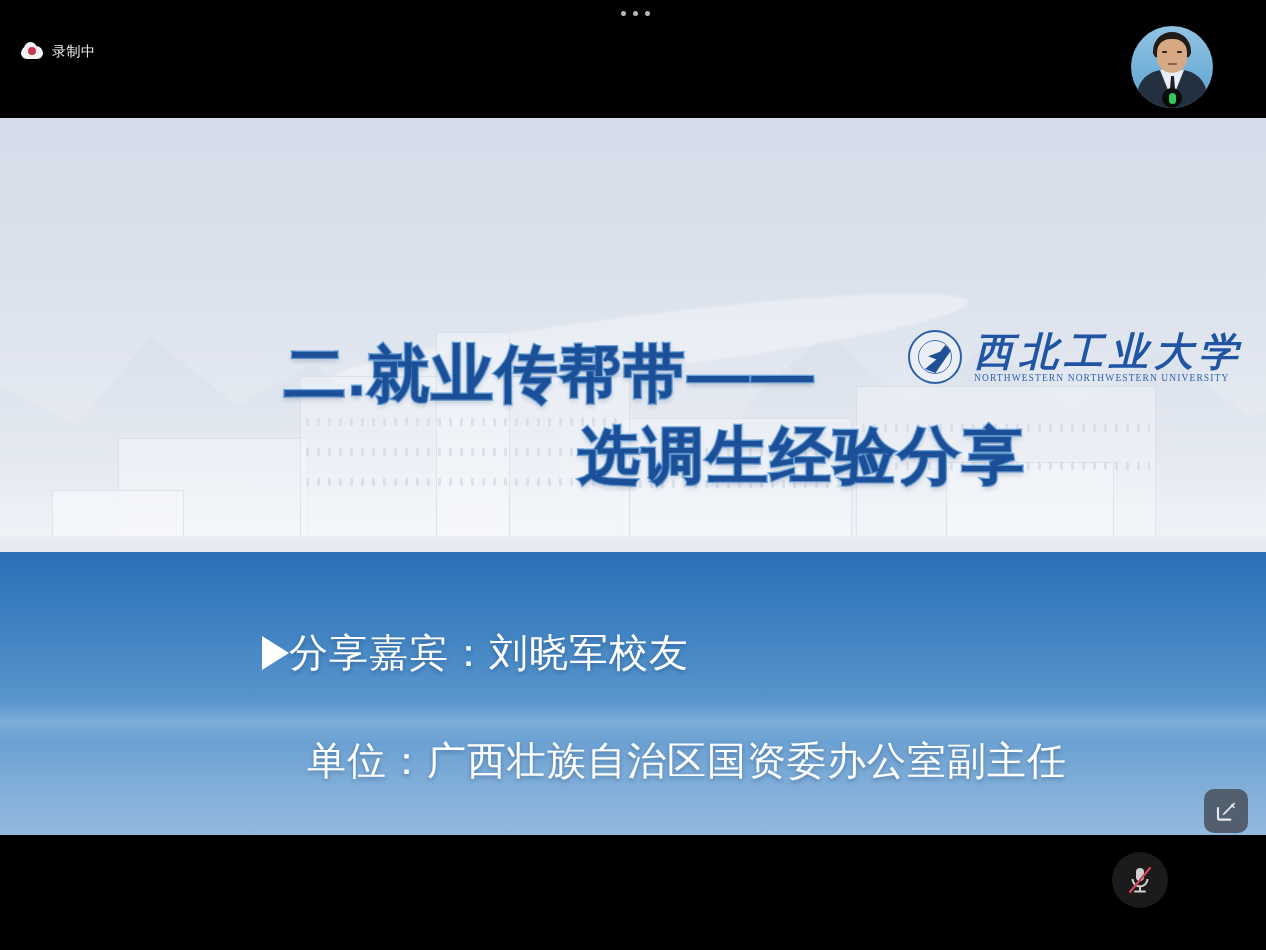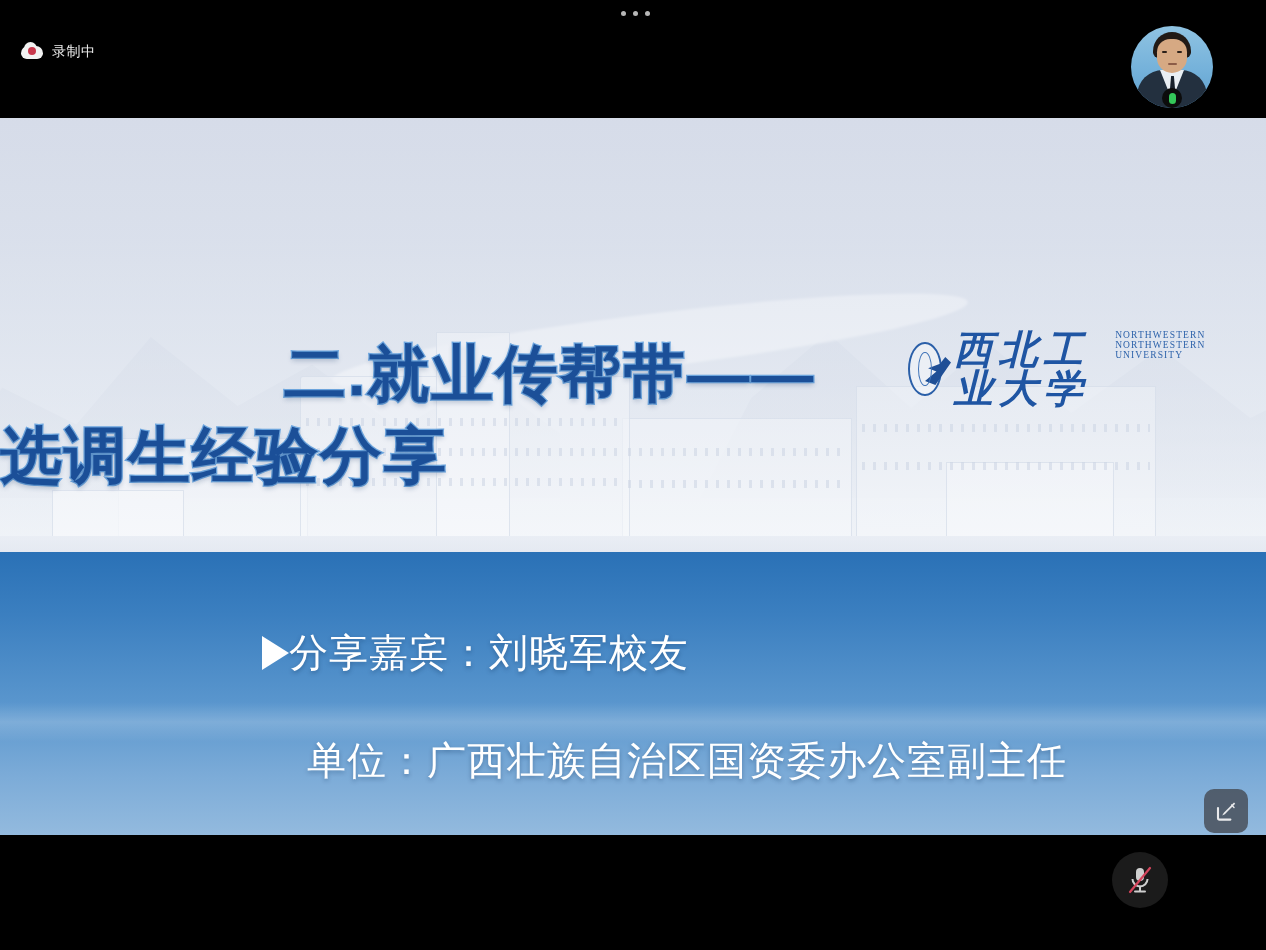--- a/index.html
+++ b/index.html
@@ -96,36 +96,36 @@
             background:linear-gradient(180deg,rgba(214,220,233,.86) 0%,rgba(221,227,238,.62) 40%,rgba(236,240,246,.42) 100%); }
 
   
   .logo { position:absolute; left:908px; top:212px; display:flex; align-items:center; gap:12px; }
   .logo-mark { position:relative; width:54px; height:54px; border-radius:50%;
                border:2px solid #2a5fa8; background:rgba(255,255,255,.35); }
   .logo-mark:after { content:""; position:absolute; left:8px; top:8px; right:8px; bottom:8px;
                border-radius:50%; border:1px solid #3f73b8; }
   .logo-bird { position:absolute; left:15px; top:13px; width:26px; height:28px;
                background:#1f4f96; clip-path:polygon(78% 0,100% 20%,40% 100%,0 86%,44% 52%,12% 40%,58% 24%); }
-  .logo-txt { display:flex; flex-direction:row; gap:2px; }
+  .logo-txt { display:flex; flex-direction:column; gap:2px; }
   .logo-cn { font-family:"Liberation Serif","DejaVu Serif",serif; font-weight:700;
              font-size:39px; color:#1f55a3; letter-spacing:6px; line-height:1;
              font-style:italic; }
   .logo-en { font-family:"Liberation Serif","DejaVu Serif",serif; font-size:9.5px;
              color:#2e63ab; letter-spacing:1.1px; }
 
   
   .headline { position:absolute; left:0; top:218px; width:1154px; }
   .hl { font-family:"Liberation Sans","DejaVu Sans",sans-serif; font-weight:900;
         font-size:62px; color:#1b4f98; letter-spacing:2px; line-height:1.22;
         -webkit-text-stroke:2.5px #6fa8e0;
         paint-order:stroke fill;
         text-shadow:0 3px 5px rgba(20,50,100,.25); white-space:nowrap; }
   .hl-1 { padding-left:284px; }
-  .hl-2 { margin-top:6px; }
+  .hl-2 { padding-left:578px; margin-top:6px; }
 
   
   .bluepanel { position:absolute; left:0; top:434px; width:1266px; height:283px;
                background:linear-gradient(180deg,#2a71b6 0%,#3b7fc0 22%,#5b97ce 55%,#7dacd8 80%,#93bade 100%); }
   .sheen { position:absolute; left:0; top:150px; width:1266px; height:40px;
            background:linear-gradient(180deg,rgba(255,255,255,0) 0%,rgba(255,255,255,.18) 50%,rgba(255,255,255,0) 100%); }
 
   .line1 { position:absolute; left:262px; top:74px; display:flex; align-items:center; }
   .tri { width:0; height:0; border-left:27px solid #ffffff;
          border-top:17px solid transparent; border-bottom:17px solid transparent; }

